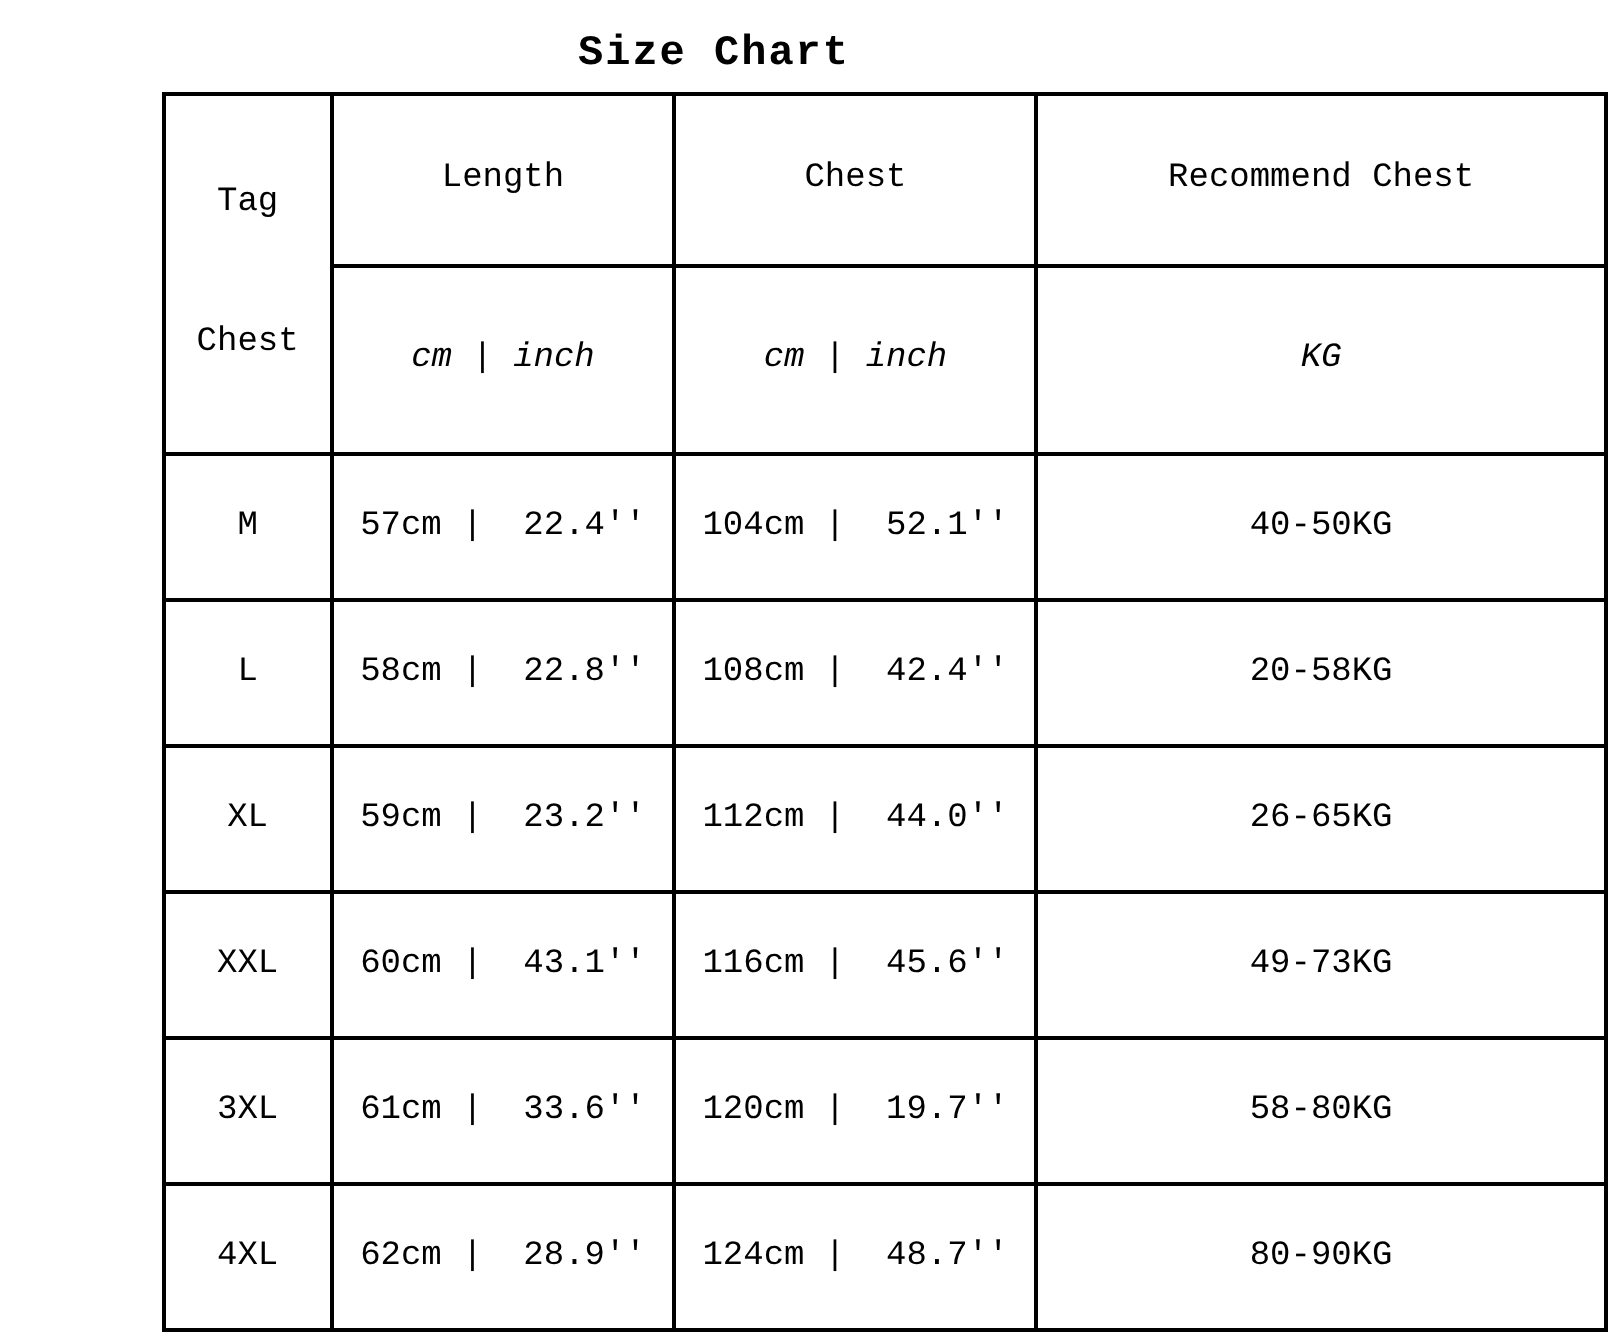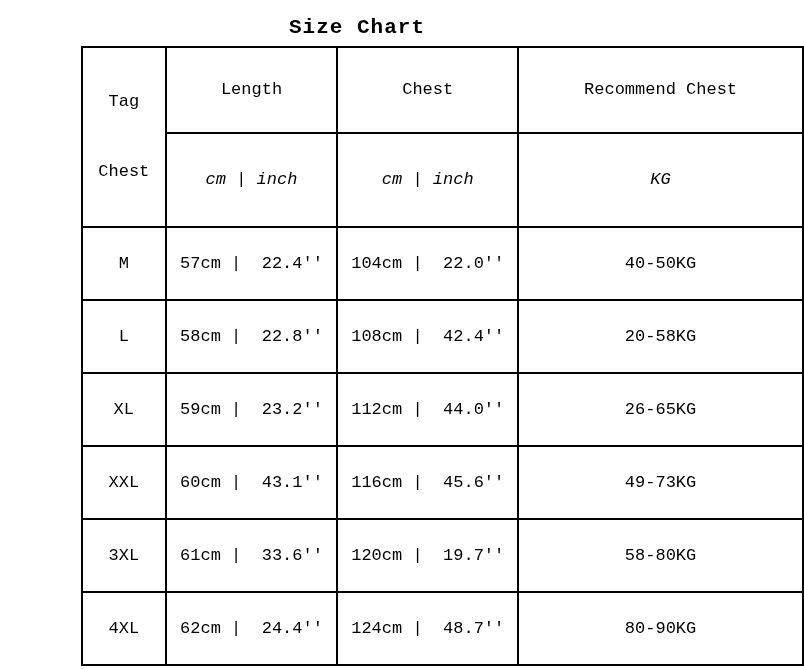--- a/index.html
+++ b/index.html
@@ -82,21 +82,21 @@
     </tr>
     <tr class="hdr-unit">
       <td>cm | inch</td>
       <td>cm | inch</td>
       <td>KG</td>
     </tr>
 
     <tr class="data-row">
       <td>M</td>
       <td>57cm |  22.4''</td>
-      <td>104cm |  22.0''</td>
+      <td>104cm |  52.1''</td>
       <td>40-50KG</td>
     </tr>
     <tr class="data-row">
       <td>L</td>
       <td>58cm |  22.8''</td>
       <td>108cm |  42.4''</td>
       <td>20-58KG</td>
     </tr>
     <tr class="data-row">
       <td>XL</td>
@@ -111,18 +111,18 @@
       <td>49-73KG</td>
     </tr>
     <tr class="data-row">
       <td>3XL</td>
       <td>61cm |  33.6''</td>
       <td>120cm |  19.7''</td>
       <td>58-80KG</td>
     </tr>
     <tr class="data-row">
       <td>4XL</td>
-      <td>62cm |  24.4''</td>
+      <td>62cm |  28.9''</td>
       <td>124cm |  48.7''</td>
       <td>80-90KG</td>
     </tr>
   </tbody>
 </table>
 
 </body></html>

